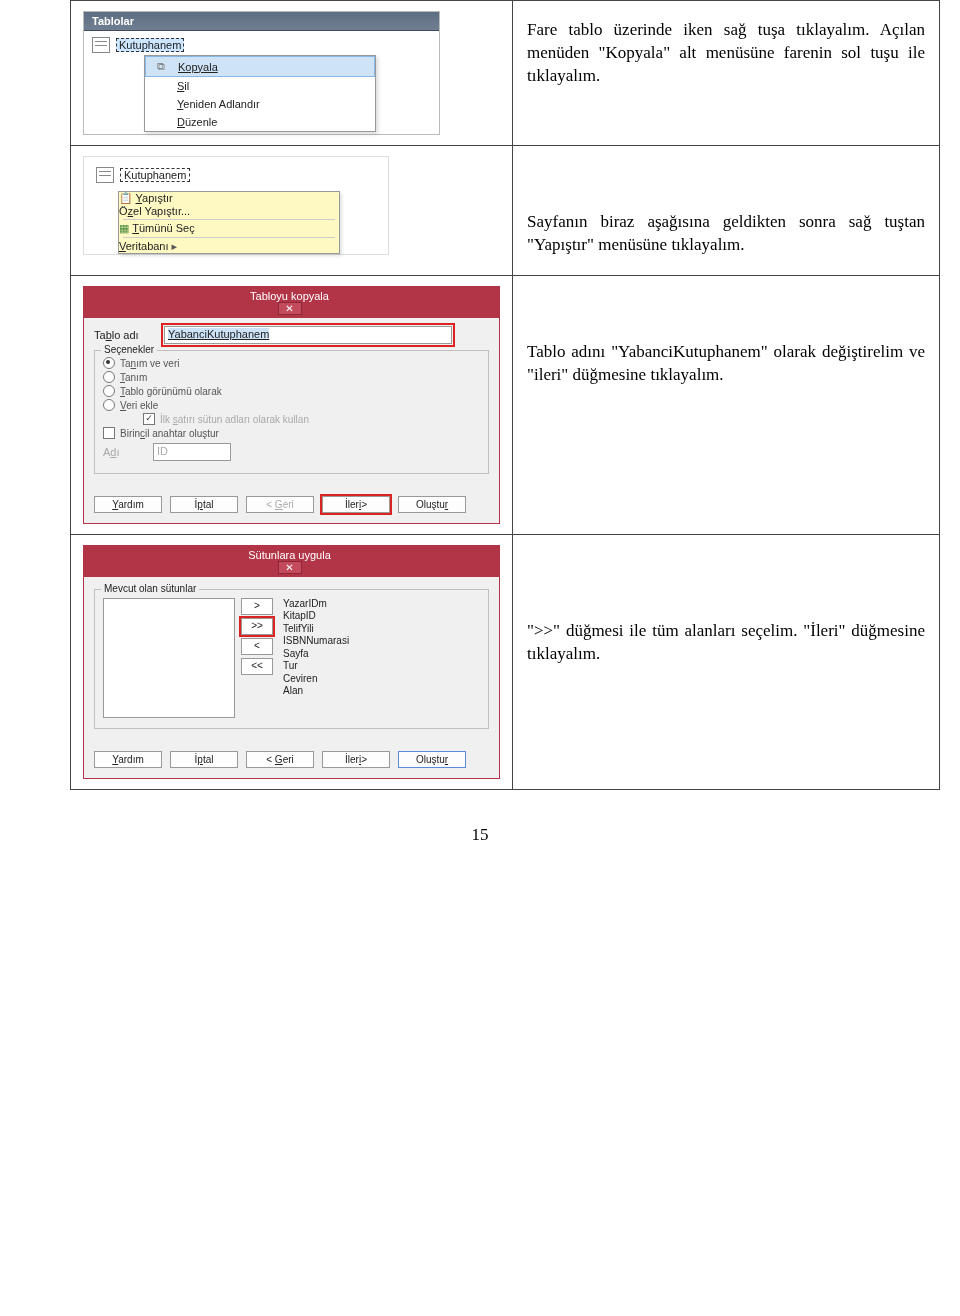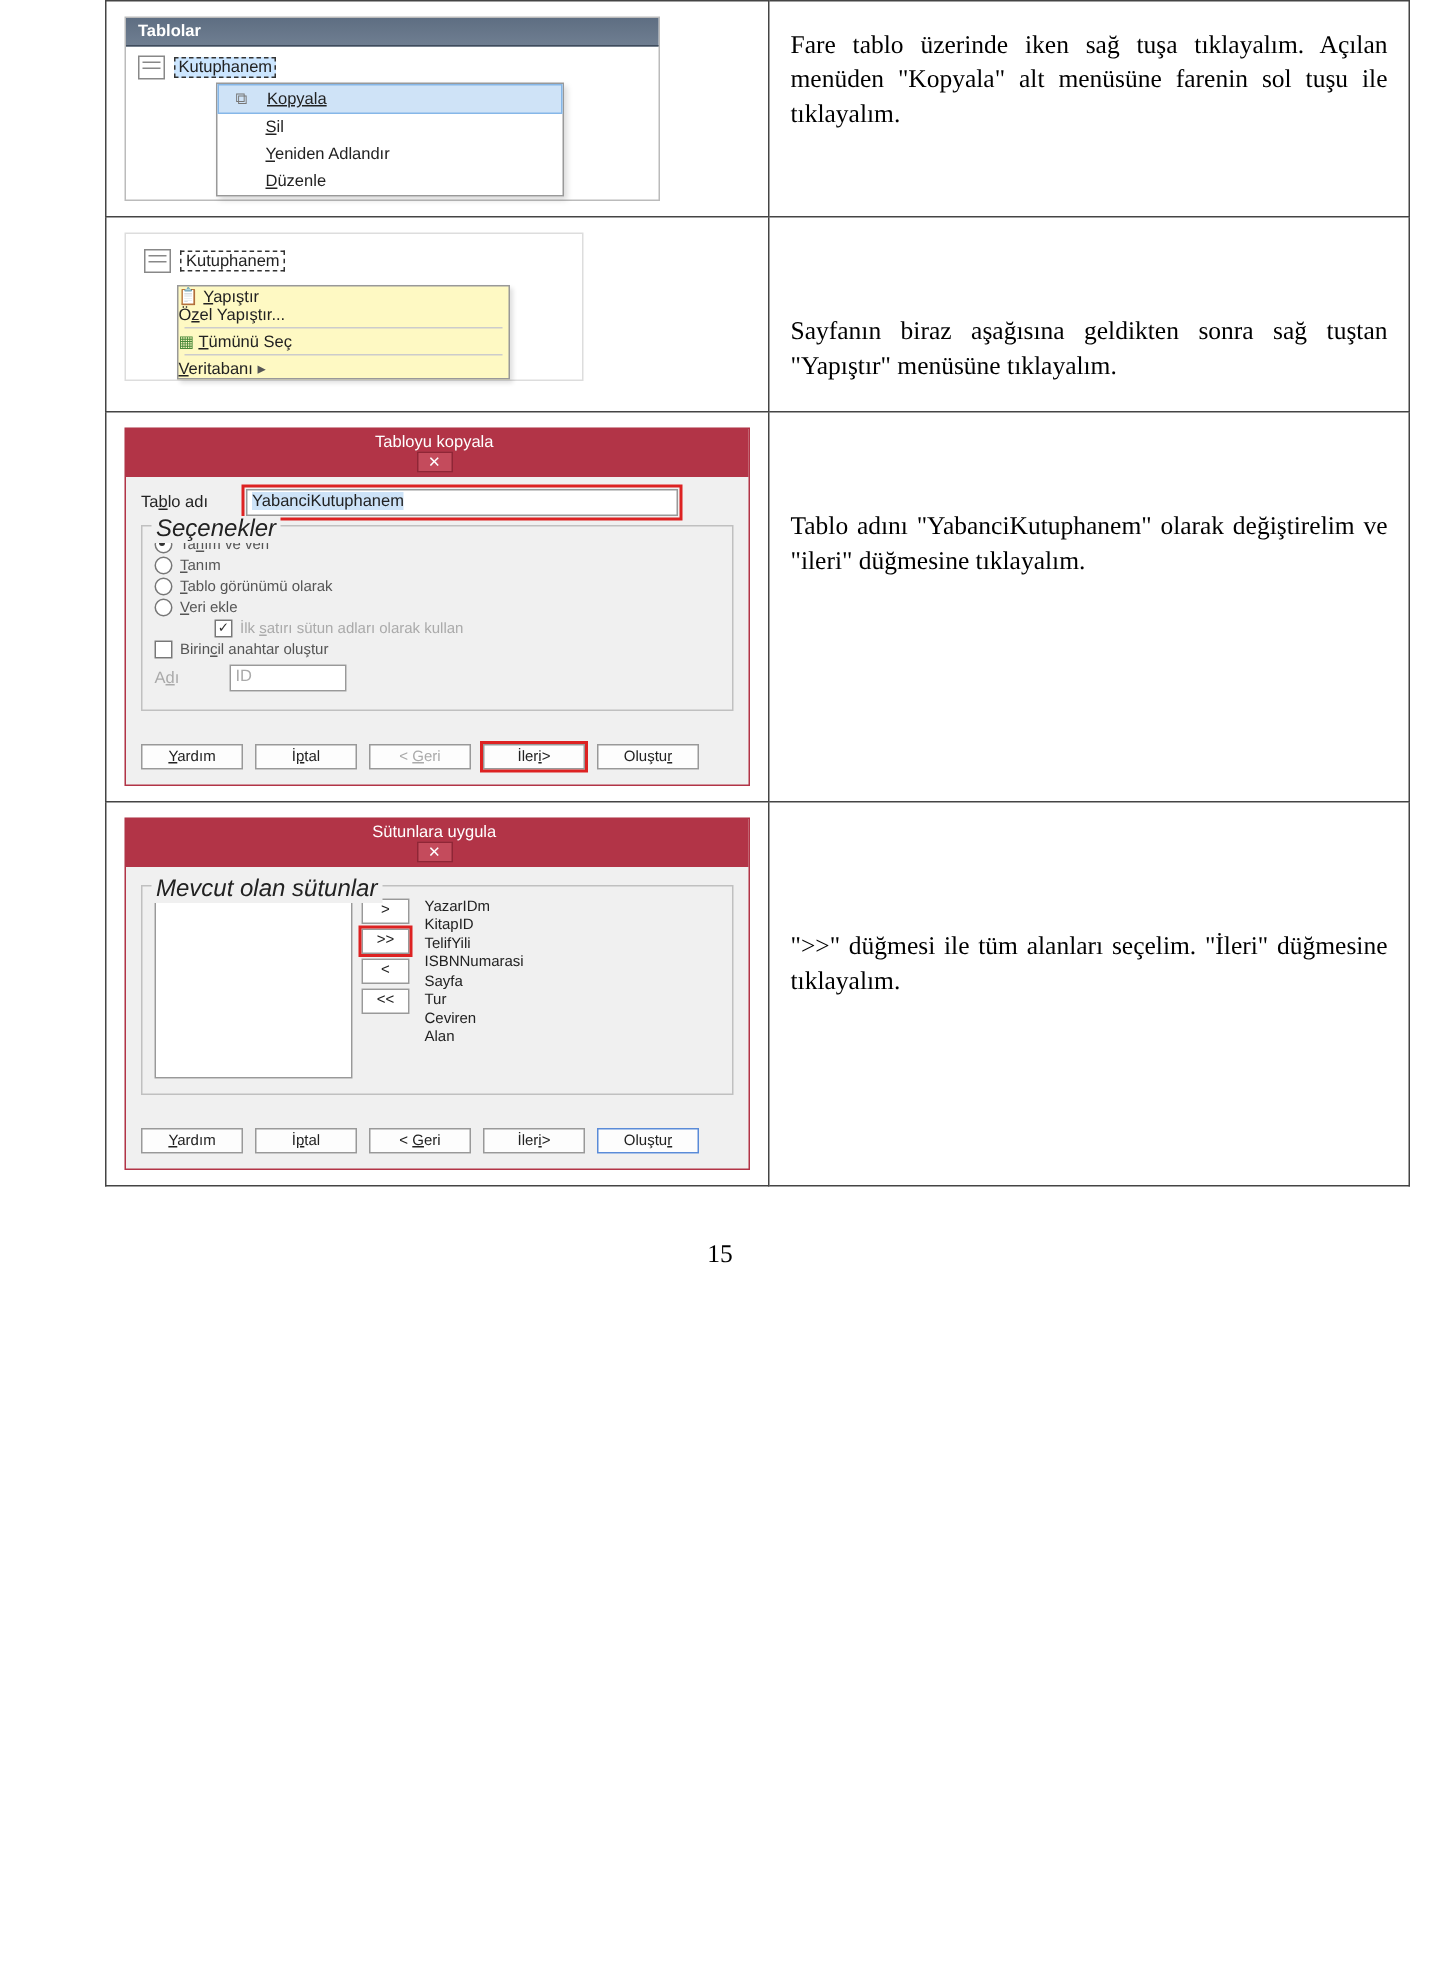--- a/index.html
+++ b/index.html
@@ -103,21 +103,21 @@
     border:1px solid #999; background:#fff; padding:1px 3px; height:14px;
   }
   .txt.wide { width:280px; }
   .red-ring { outline:2px solid #d22; outline-offset:1px; }
   .grp {
     border:1px solid #c0c0c0; padding:4px 8px 6px 8px; margin-top:4px;
     position:relative;
   }
   .grp-title {
     position:absolute; top:-7px; left:6px; background:#f0f0f0;
-    padding:0 3px; font-size:16px;font-style:italic;
+    padding:0 3px; font-size:10px;
   }
   .opt { display:flex; align-items:flex-end; gap:5px; color:#555; margin:2px 0; font-size:10px;}
   .opt.dis { color:#aaa;padding-left:40px; }
   .radio,.chk { width:10px;height:10px;border:1px solid #777;background:#fff;display:inline-block;}
   .radio{border-radius:50%;}
   .radio.on::after{content:"";display:block;width:4px;height:4px;border-radius:50%;background:#333;margin:2px;}
   .chk.on::after{content:"✓";font-size:9px;line-height:9px;color:#333;display:block;text-align:center;}
   .btn-row { display:flex; gap:8px; margin-top:22px; }
   .btn {
     border:1px solid #999; background:#fdfdfd; padding:2px 0; width:66px;
@@ -220,21 +220,21 @@
 <td class="col-left">
   <div class="ui dlg">
     <div class="dlg-title">
       <span class="tt">Tabloyu kopyala</span>
       <span class="dlg-close">✕</span>
     </div>
     <div class="dlg-body">
       <div class="form-row">
         <span class="lbl">Ta<span class="ul">b</span>lo adı</span>
         <span class="txt wide red-ring">
-          <span style="background:#cde3f8;">YabanciKutuphanem</span>
+          <span style="background:#cde3f8;text-decoration:underline;">YabanciKutuphanem</span>
         </span>
       </div>
       <div class="grp">
         <span class="grp-title">Seçenekler</span>
         <div class="opt">
                     <span class="radio on"></span>
                     <span>Ta<span class="ul">n</span>ım ve veri</span>
                   </div>
         <div class="opt">
                     <span class="radio"></span>

